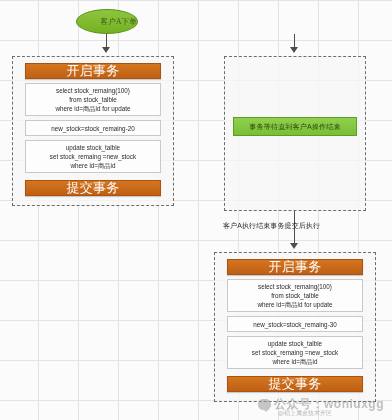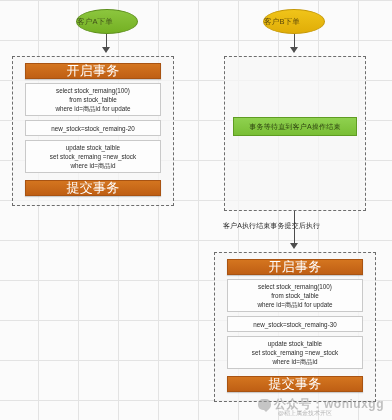--- a/index.html
+++ b/index.html
@@ -25,27 +25,28 @@
     background-size: 40px 40px;
     background-position: -2px 0px;
     overflow: hidden;
   }
 
   
   .ellipse {
     position: absolute;
     display: flex;
     align-items: center;
-    justify-content: flex-start;
+    justify-content: flex-end;
     border-radius: 50%;
     font-size: 7.5px;
     color: #4a3b12;
     letter-spacing: .2px;
     white-space: nowrap;
     box-sizing: border-box;
+    font-family: Liberation Serif, serif;
   }
   .ellipse.green {
     background: linear-gradient(#8cc63e, #74b023);
     border: 1px solid #5d8f1c;
     color: #3f4f19;
   }
   .ellipse.amber {
     background: linear-gradient(#f0c419, #e0ad07);
     border: 1px solid #c59806;
     color: #5b4709;
@@ -205,23 +206,20 @@
   <div class="stmt" style="left:25px; top:140px; width:136px; height:33px;">
     <span class="line">update stock_talble</span>
     <span class="line">set stock_remaing =new_stock</span>
     <span class="line">where id=商品id</span>
   </div>
 
   <div class="bar" style="left:25px; top:180px; width:136px; height:16px;">
     <span>提交事务</span>
   </div>
 
-  <div class="ellipse amber" style="left:263px; top:9px; width:62px; height:25px;">
-    <span>客户B下单</span>
-  </div>
 
   <div class="arrow-line" style="left:294px; top:34px; height:15px;"></div>
   <div class="arrow-head" style="left:290px; top:47px;"></div>
 
   <div class="dashed-box" style="left:224px; top:56px; width:142px; height:155px;"></div>
 
   <div class="wait-box" style="left:233px; top:117px; width:124px; height:19px;">
     <span>事务等待直到客户A操作结束</span>
   </div>
 

